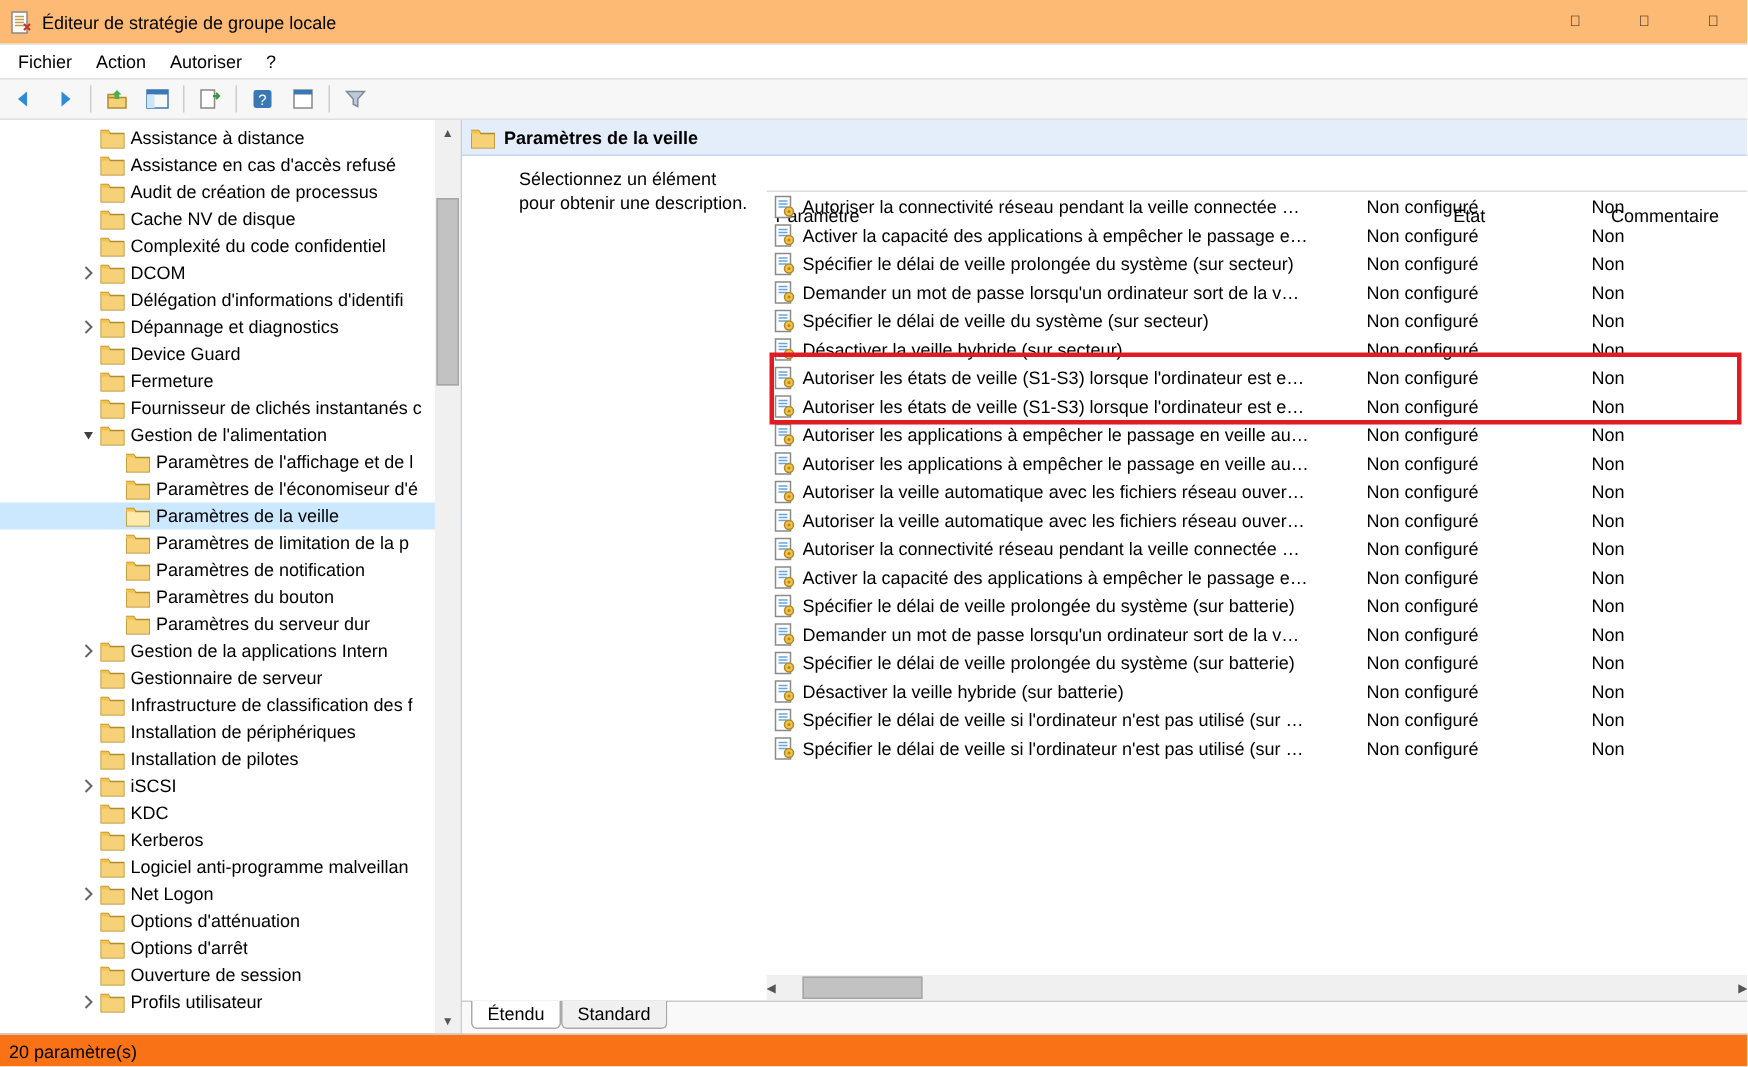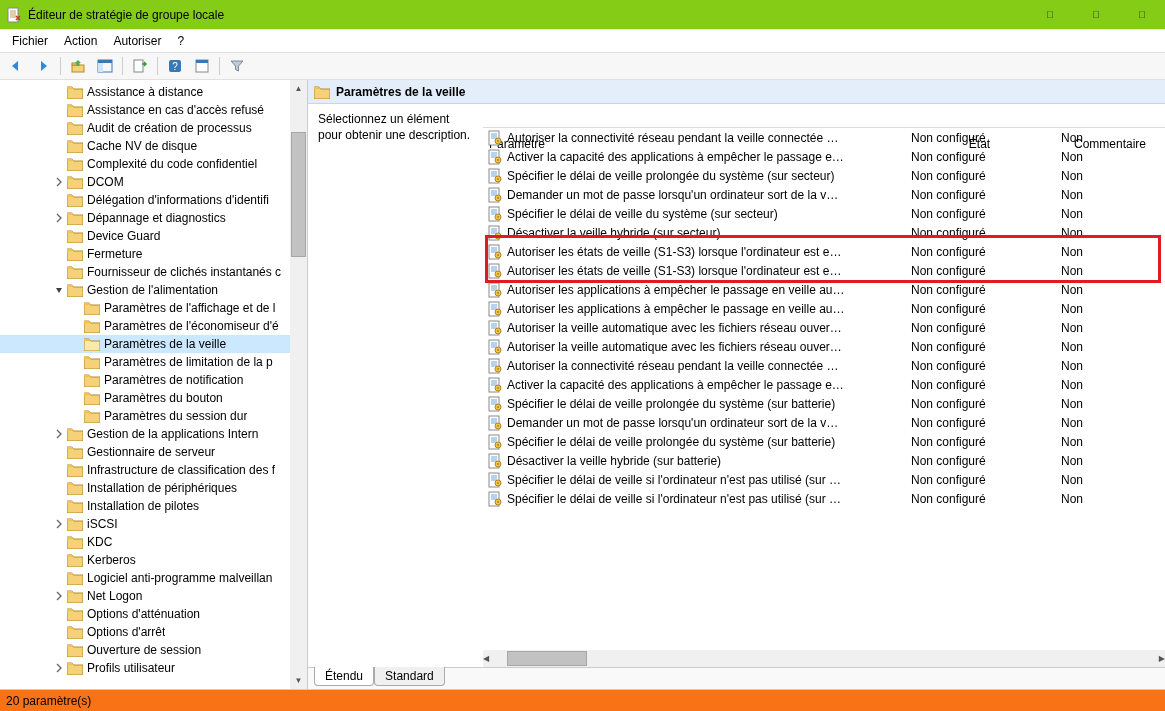--- a/index.html
+++ b/index.html
@@ -12,21 +12,21 @@
     height: 711px;
     display: flex;
     flex-direction: column;
     overflow: hidden;
   }
   
   .titlebar {
     height: 30px;
     display: flex;
     align-items: center;
-    background: #84cc16;
+    background: #fdba74;
     border-bottom: 1px solid #eaeaea;
   }
   .titlebar .app-icon { width: 16px; height: 16px; margin: 0 6px; }
   .titlebar .title { flex: 1; font-size: 12px; }
   .win-btns { display: flex; height: 100%; }
   .win-btn {
     width: 46px; display:flex; align-items:center; justify-content:center;
     font-family: "Segoe MDL2 Assets","Segoe UI Symbol",sans-serif;
     font-size:10px; color:#222;
   }
@@ -103,20 +103,21 @@
   .rp-header .folder-icon { margin-right:0; }
   .rp-header .hdr-title { font-weight:600; }
   .desc-area {
     display:flex; flex:1; overflow:hidden;
   }
   .desc-left {
     width:175px;
     padding:8px 10px;
     font-size:12px;
     line-height:1.3;
+    margin-left:28px;
   }
   .list-area {
     flex:1; display:flex; flex-direction:column; overflow:hidden;
   }
   .list-header {
     display:flex; height:24px; align-items:stretch;
     border-bottom:1px solid #ddd;
   }
   .lh-cell {
     display:flex; align-items:center; padding:0 6px;
@@ -426,21 +427,21 @@
   </svg>
           <span class="tree-label">Paramètres du bouton</span>
         </div>
         <div class="tree-row">
           <span class="indent" style="width:68px"></span>
           <span class="tw"></span>
           <svg class="folder-icon" viewBox="0 0 16 14">
     <path d="M0 2 h5 l1.5 2 H16 V14 H0 Z" fill="#f6d177" stroke="#b28c2e"></path>
     <path d="M0 2 h5 l1.5 2 H0 Z" fill="#f3c24d"></path>
   </svg>
-          <span class="tree-label">Paramètres du session dur</span>
+          <span class="tree-label">Paramètres du serveur dur</span>
         </div>
         <div class="tree-row">
           <span class="indent" style="width:51px"></span>
           <span class="tw">
             <svg width="10" height="10" viewBox="0 0 10 10">
               <path d="M3 1 L7 5 L3 9" fill="none" stroke="#646464" stroke-width="1.3"></path>
             </svg>
           </span>
           <svg class="folder-icon" viewBox="0 0 16 14">
     <path d="M0 2 h5 l1.5 2 H16 V14 H0 Z" fill="#f6d177" stroke="#b28c2e"></path>

